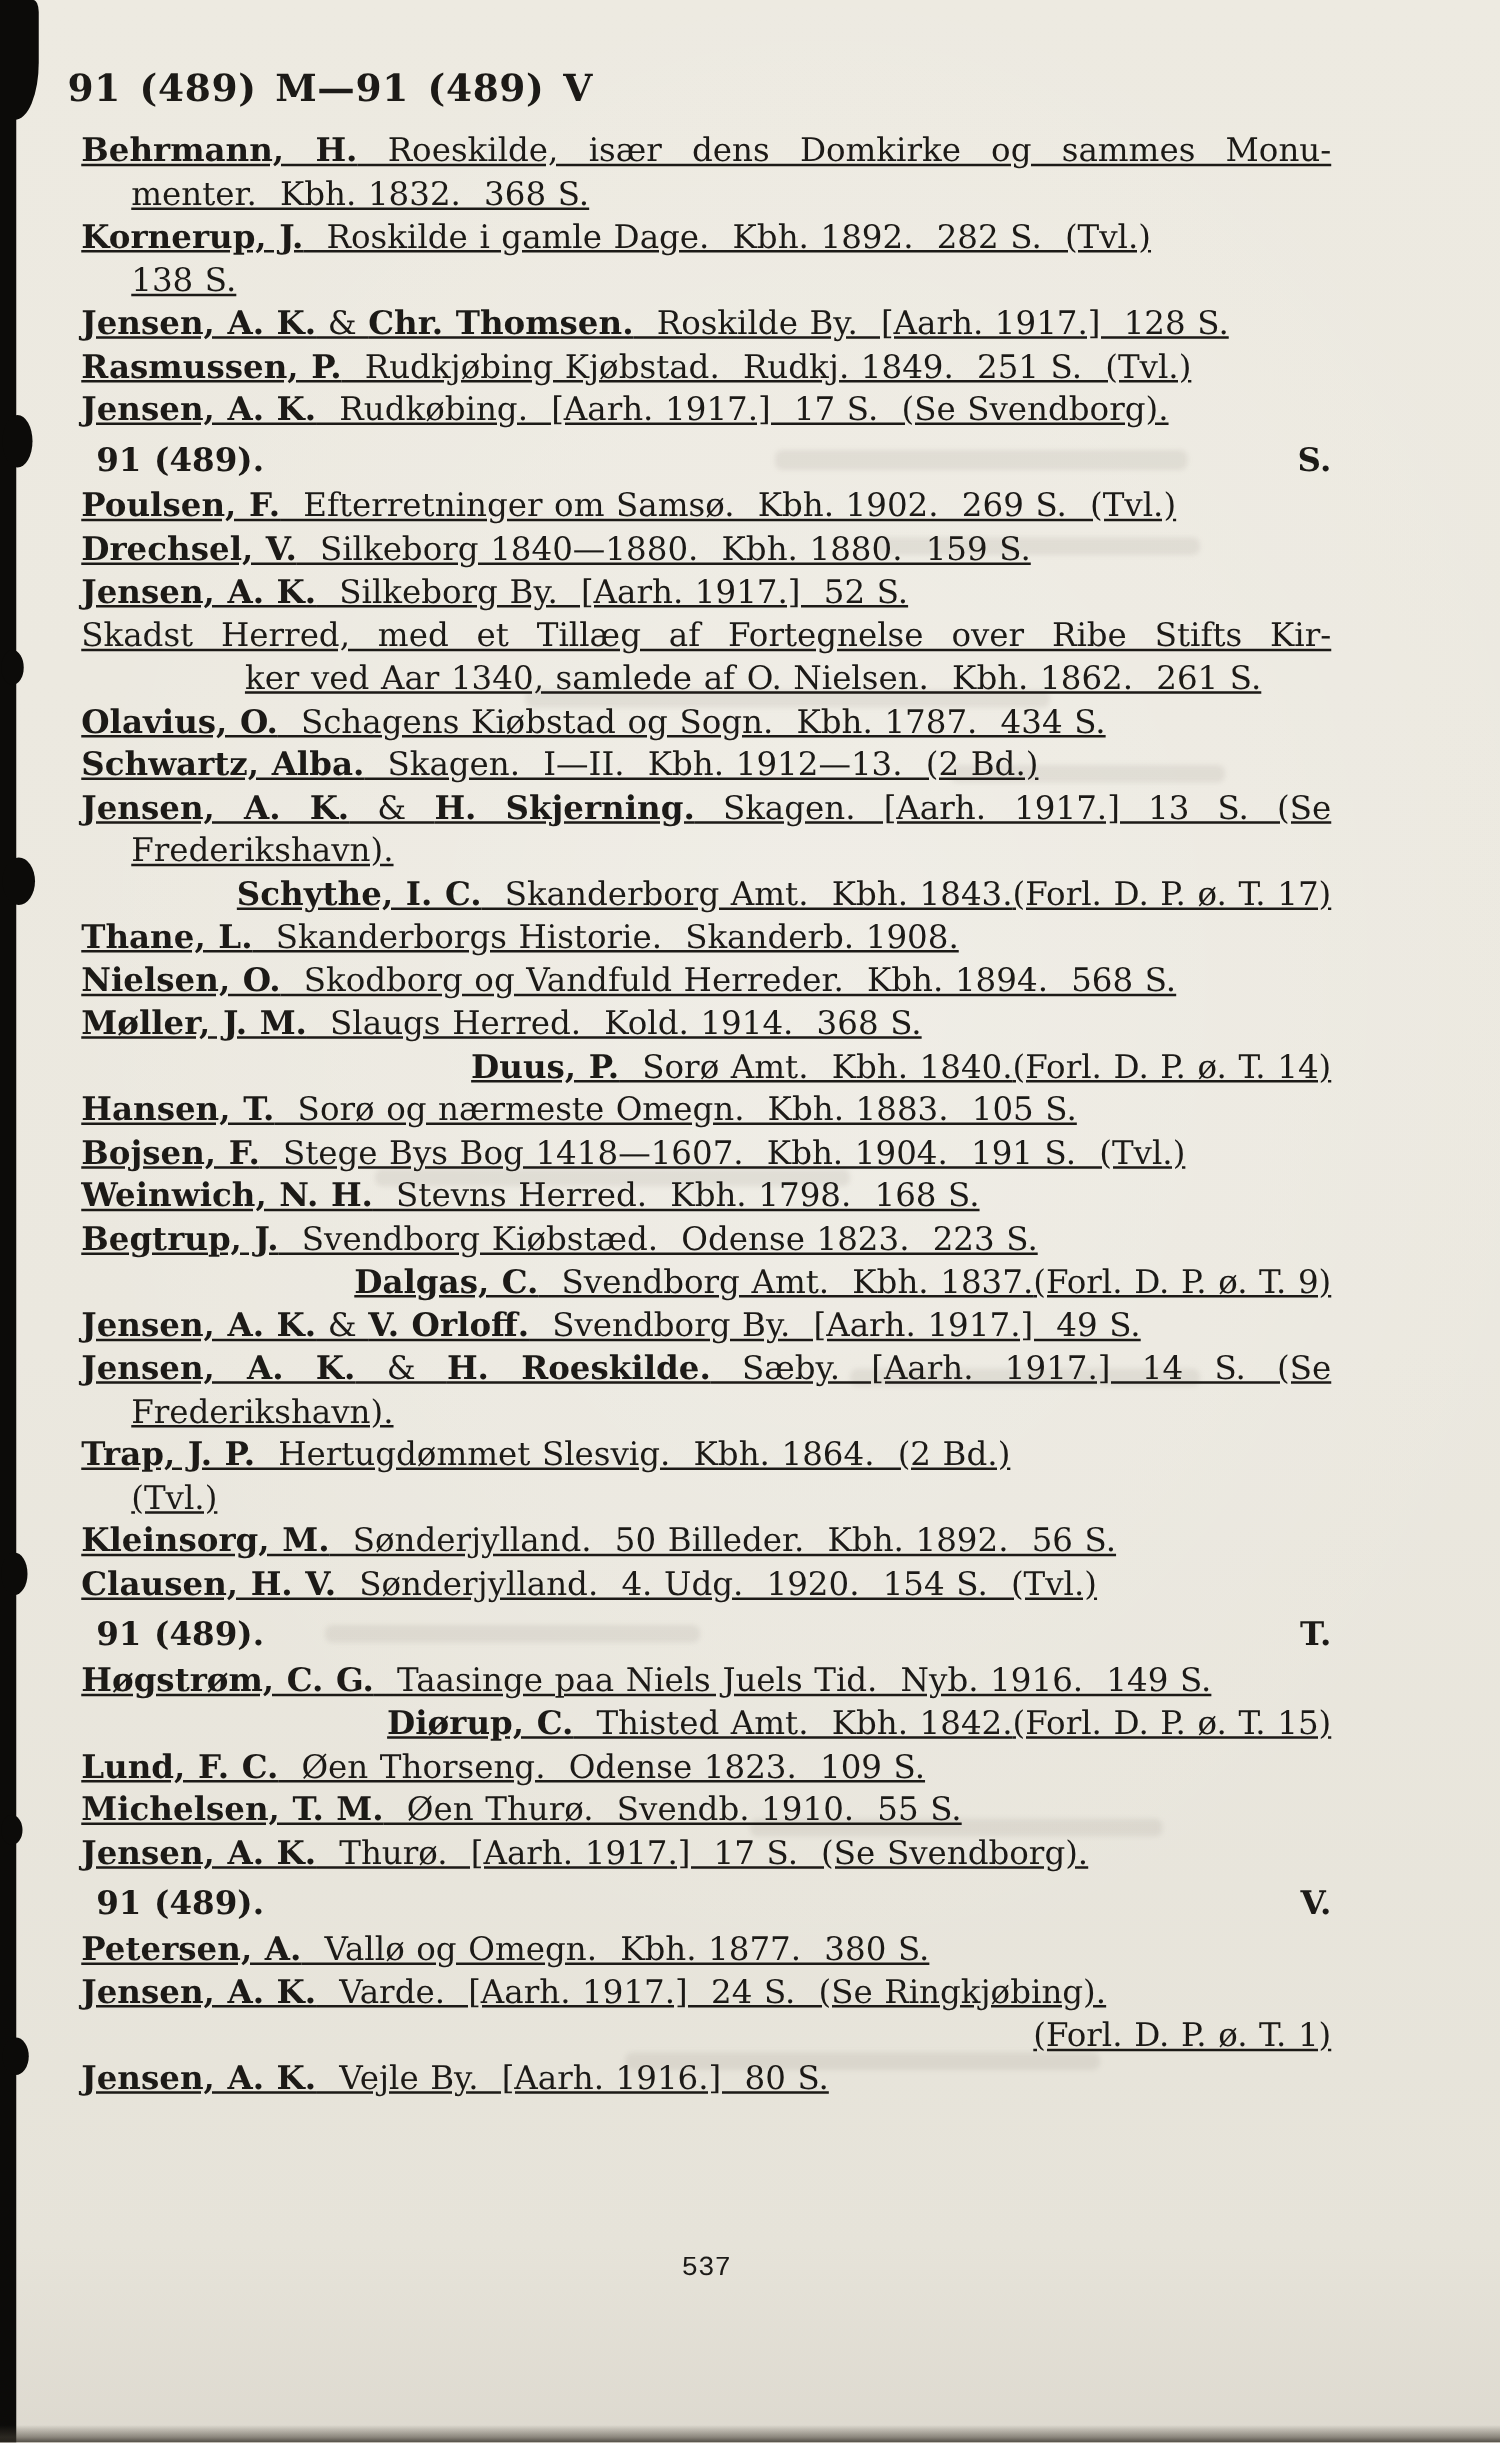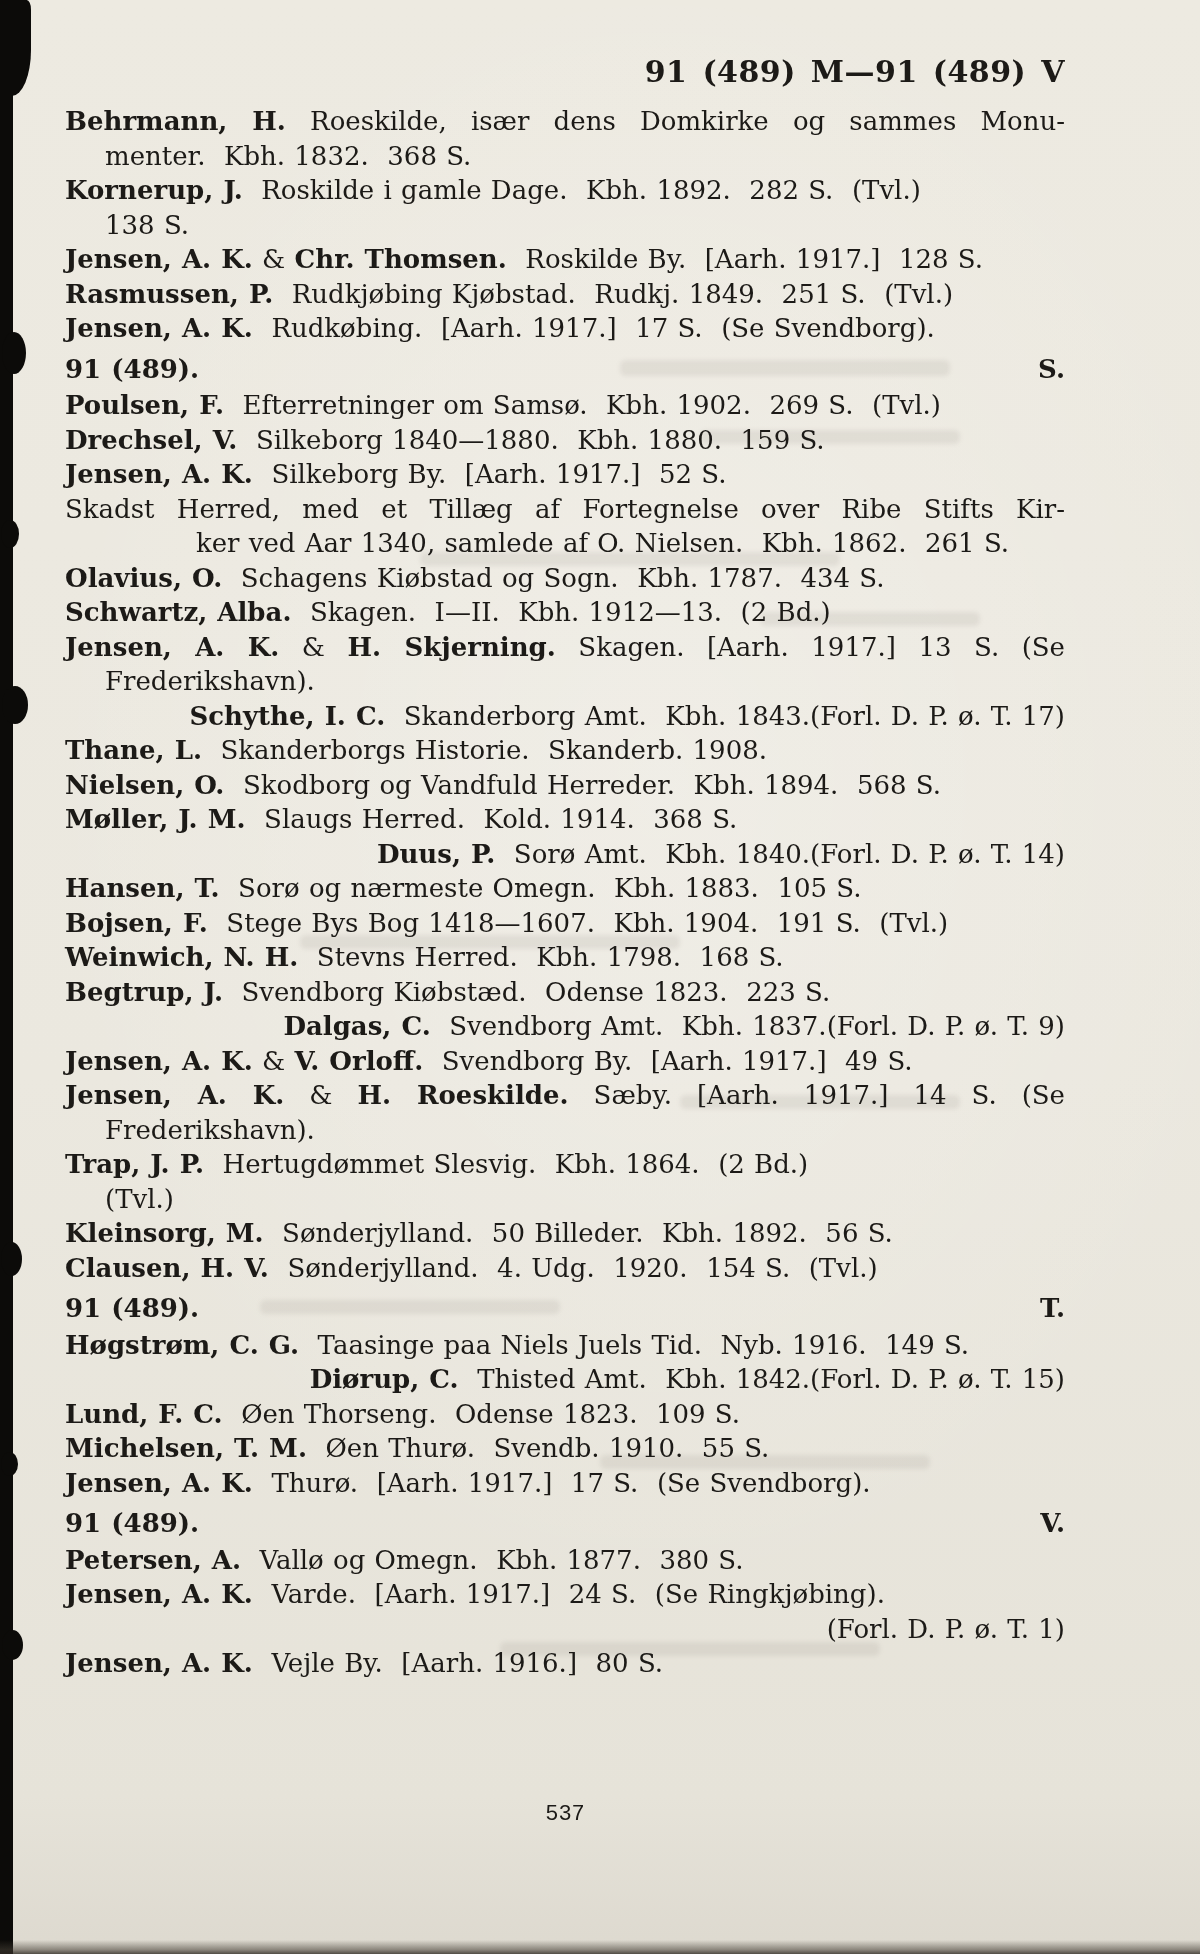--- a/index.html
+++ b/index.html
@@ -19,37 +19,37 @@
   .edge-strip{position:absolute;left:0;top:0;width:13px;height:1954px;background:#0c0b09;}
   .blob-top{position:absolute;left:0;top:0;width:31px;height:96px;background:#0c0b09;
     border-radius:0 14% 62% 0 / 0 10% 48% 0;}
   .bump{position:absolute;background:#0c0b09;border-radius:50%;}
   .bottom-band{position:absolute;left:0;bottom:0;width:100%;height:14px;
     background:linear-gradient(180deg,rgba(70,64,54,0) 0%,rgba(70,64,54,0.55) 70%,rgba(45,41,34,0.8) 100%);}
   .bleed{position:absolute;background:rgba(106,100,88,0.10);filter:blur(2px);border-radius:6px;}
 
   
   .running-head{
-    position:absolute;left:65px;top:54px;width:1000px;
-    text-align:right;font-weight:bold;font-size:30px;line-height:36px;
+    position:absolute;left:54px;top:54px;width:1000px;
+    font-weight:bold;font-size:30px;line-height:36px;
     word-spacing:4px;letter-spacing:0.5px;white-space:pre;
   }
   .content{
     position:absolute;left:65px;top:104px;width:1000px;
     font-size:26px;line-height:34.5px;word-spacing:1px;
   }
-  .line{white-space:pre-wrap;}
+  .line{white-space:pre-wrap;text-decoration:underline;}
   .line.fill{white-space:normal;text-align:justify;text-align-last:justify;}
   .line.split{display:flex;justify-content:flex-end;white-space:pre;}
   .ind1{padding-left:40px;}
   .ind2{padding-left:75px;text-align:center;}
   .b{font-weight:bold;}
   .section-row{
     display:flex;justify-content:space-between;
-    font-weight:bold;margin:6px 0 2px 0;white-space:pre;
+    font-weight:bold;margin:6px 0 2px 12px;white-space:pre;
   }
   .page-number{
     position:absolute;left:65px;top:1802px;width:1000px;
     text-align:center;font-size:22px;font-family:Liberation Mono, monospace;
   }
 </style>
 </head>
 <body>
 
 <div class="paper"></div>

